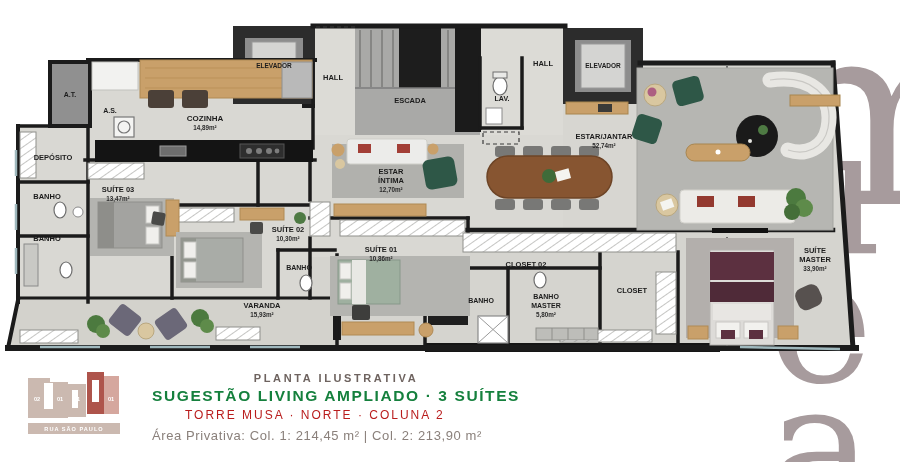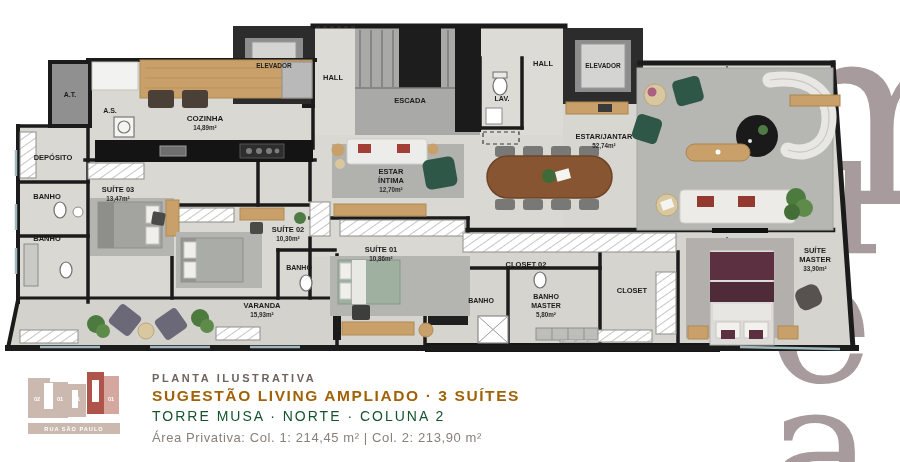--- a/index.html
+++ b/index.html
@@ -22,23 +22,23 @@
   svg.plan{position:absolute;left:0;top:0;z-index:2;}
   .lbl{font-family:"Liberation Sans",sans-serif;font-weight:bold;fill:#1c1c1c;}
   .lbl8{font-size:8px;}
   .lbl75{font-size:7.5px;}
   .lbl7{font-size:7px;}
   .lbl65{font-size:6.5px;}
   .area{font-family:"Liberation Sans",sans-serif;font-size:6.3px;font-weight:600;fill:#2c2c2c;}
   .kp{font-family:"Liberation Sans",sans-serif;font-size:5.6px;font-weight:bold;fill:#ffffff;}
   
   .caption{position:absolute;left:152px;top:372px;z-index:3;}
-  .cap1{font-size:11px;font-weight:700;letter-spacing:2.6px;color:#6e635f;margin-bottom:3px;}
-  .cap2{font-size:15.5px;font-weight:700;letter-spacing:1.6px;color:#a16207;margin-bottom:3px;}
-  .cap3{font-size:14px;font-weight:400;letter-spacing:2px;color:#14532d;margin-bottom:6px;}
+  .cap1{font-size:11px;font-weight:700;letter-spacing:2.6px;color:#6e635f;margin-bottom:3px;text-align:center;}
+  .cap2{font-size:15.5px;font-weight:700;letter-spacing:1.6px;color:#15803d;margin-bottom:3px;}
+  .cap3{font-size:12px;font-weight:400;letter-spacing:2px;color:#b91c1c;margin-bottom:6px;margin-left:33px;}
   .cap4{font-size:13px;font-weight:400;letter-spacing:.6px;color:#8a807b;}
 </style>
 </head>
 <body>
 
 <div class="wm-top">am</div>
 <div class="wm-bottom">
   <span>u</span>
   <span>e</span>
   <span>a</span>

